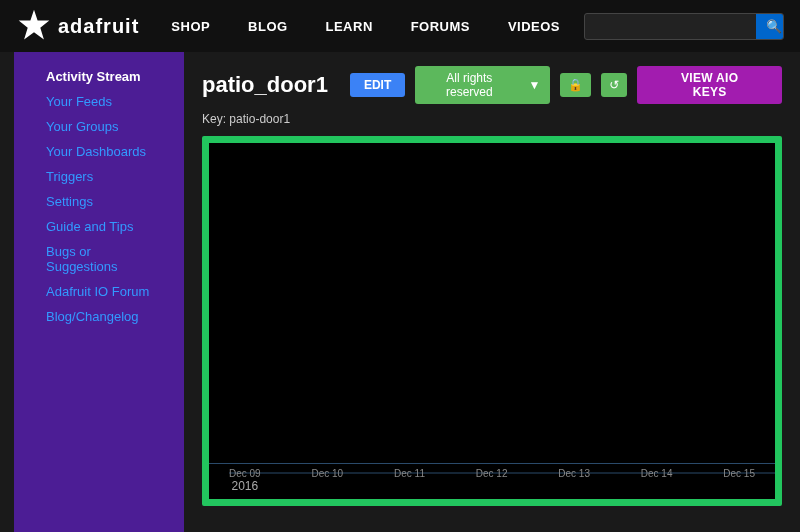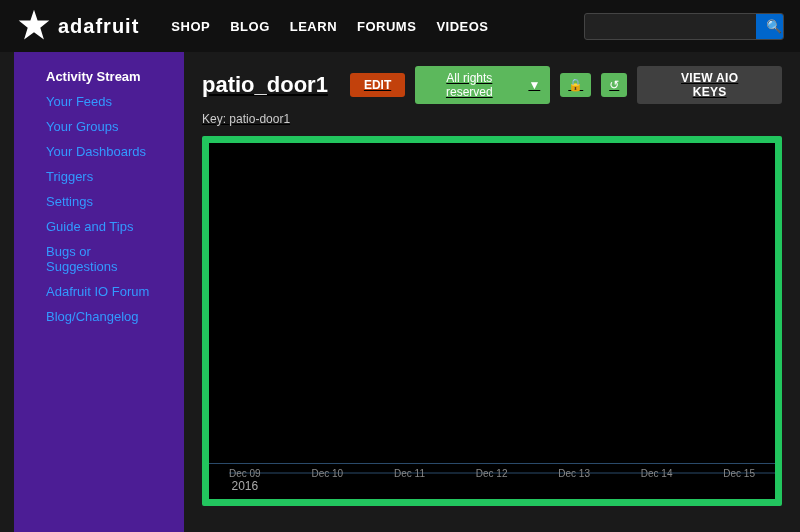--- a/index.html
+++ b/index.html
@@ -34,20 +34,21 @@
       color: #fff;
       font-size: 20px;
       font-weight: bold;
       letter-spacing: 1px;
       text-align: right;
     }
     .nav-links {
       display: flex;
       gap: 20px;
       flex: 1;
+      justify-content: space-between;
     }
     .nav-link {
       color: #fff;
       font-size: 13px;
       font-weight: bold;
       text-decoration: none;
       letter-spacing: 0.5px;
       cursor: pointer;
     }
     .search-area {
@@ -104,37 +105,36 @@
       color: #3399ff;
       text-decoration: none;
     }
 
     
     .main-content {
       flex: 1;
       padding: 14px 18px;
       background: #1a1a1a;
       overflow: hidden;
-      text-decoration: underline;
     }
 
     
     .feed-header {
       display: flex;
       align-items: center;
       gap: 10px;
       margin-bottom: 8px;
     }
     .feed-title {
       color: #fff;
       font-size: 22px;
       font-weight: bold;
     }
     .btn-edit {
-      background: #c2410c;
+      background: #3b82f6;
       color: #fff;
       border: none;
       padding: 5px 14px;
       font-size: 12px;
       font-weight: bold;
       border-radius: 3px;
       cursor: pointer;
       margin-left: 12px;
     }
     .btn-license {
@@ -152,21 +152,21 @@
     .btn-icon {
       background: #5cb85c;
       color: #fff;
       border: none;
       padding: 5px 8px;
       font-size: 12px;
       border-radius: 3px;
       cursor: pointer;
     }
     .btn-view-keys {
-      background: #404040;
+      background: #a21caf;
       color: #fff;
       border: none;
       padding: 5px 28px;
       font-size: 12px;
       font-weight: bold;
       border-radius: 3px;
       cursor: pointer;
       letter-spacing: 0.3px;
     }
     .feed-key {

